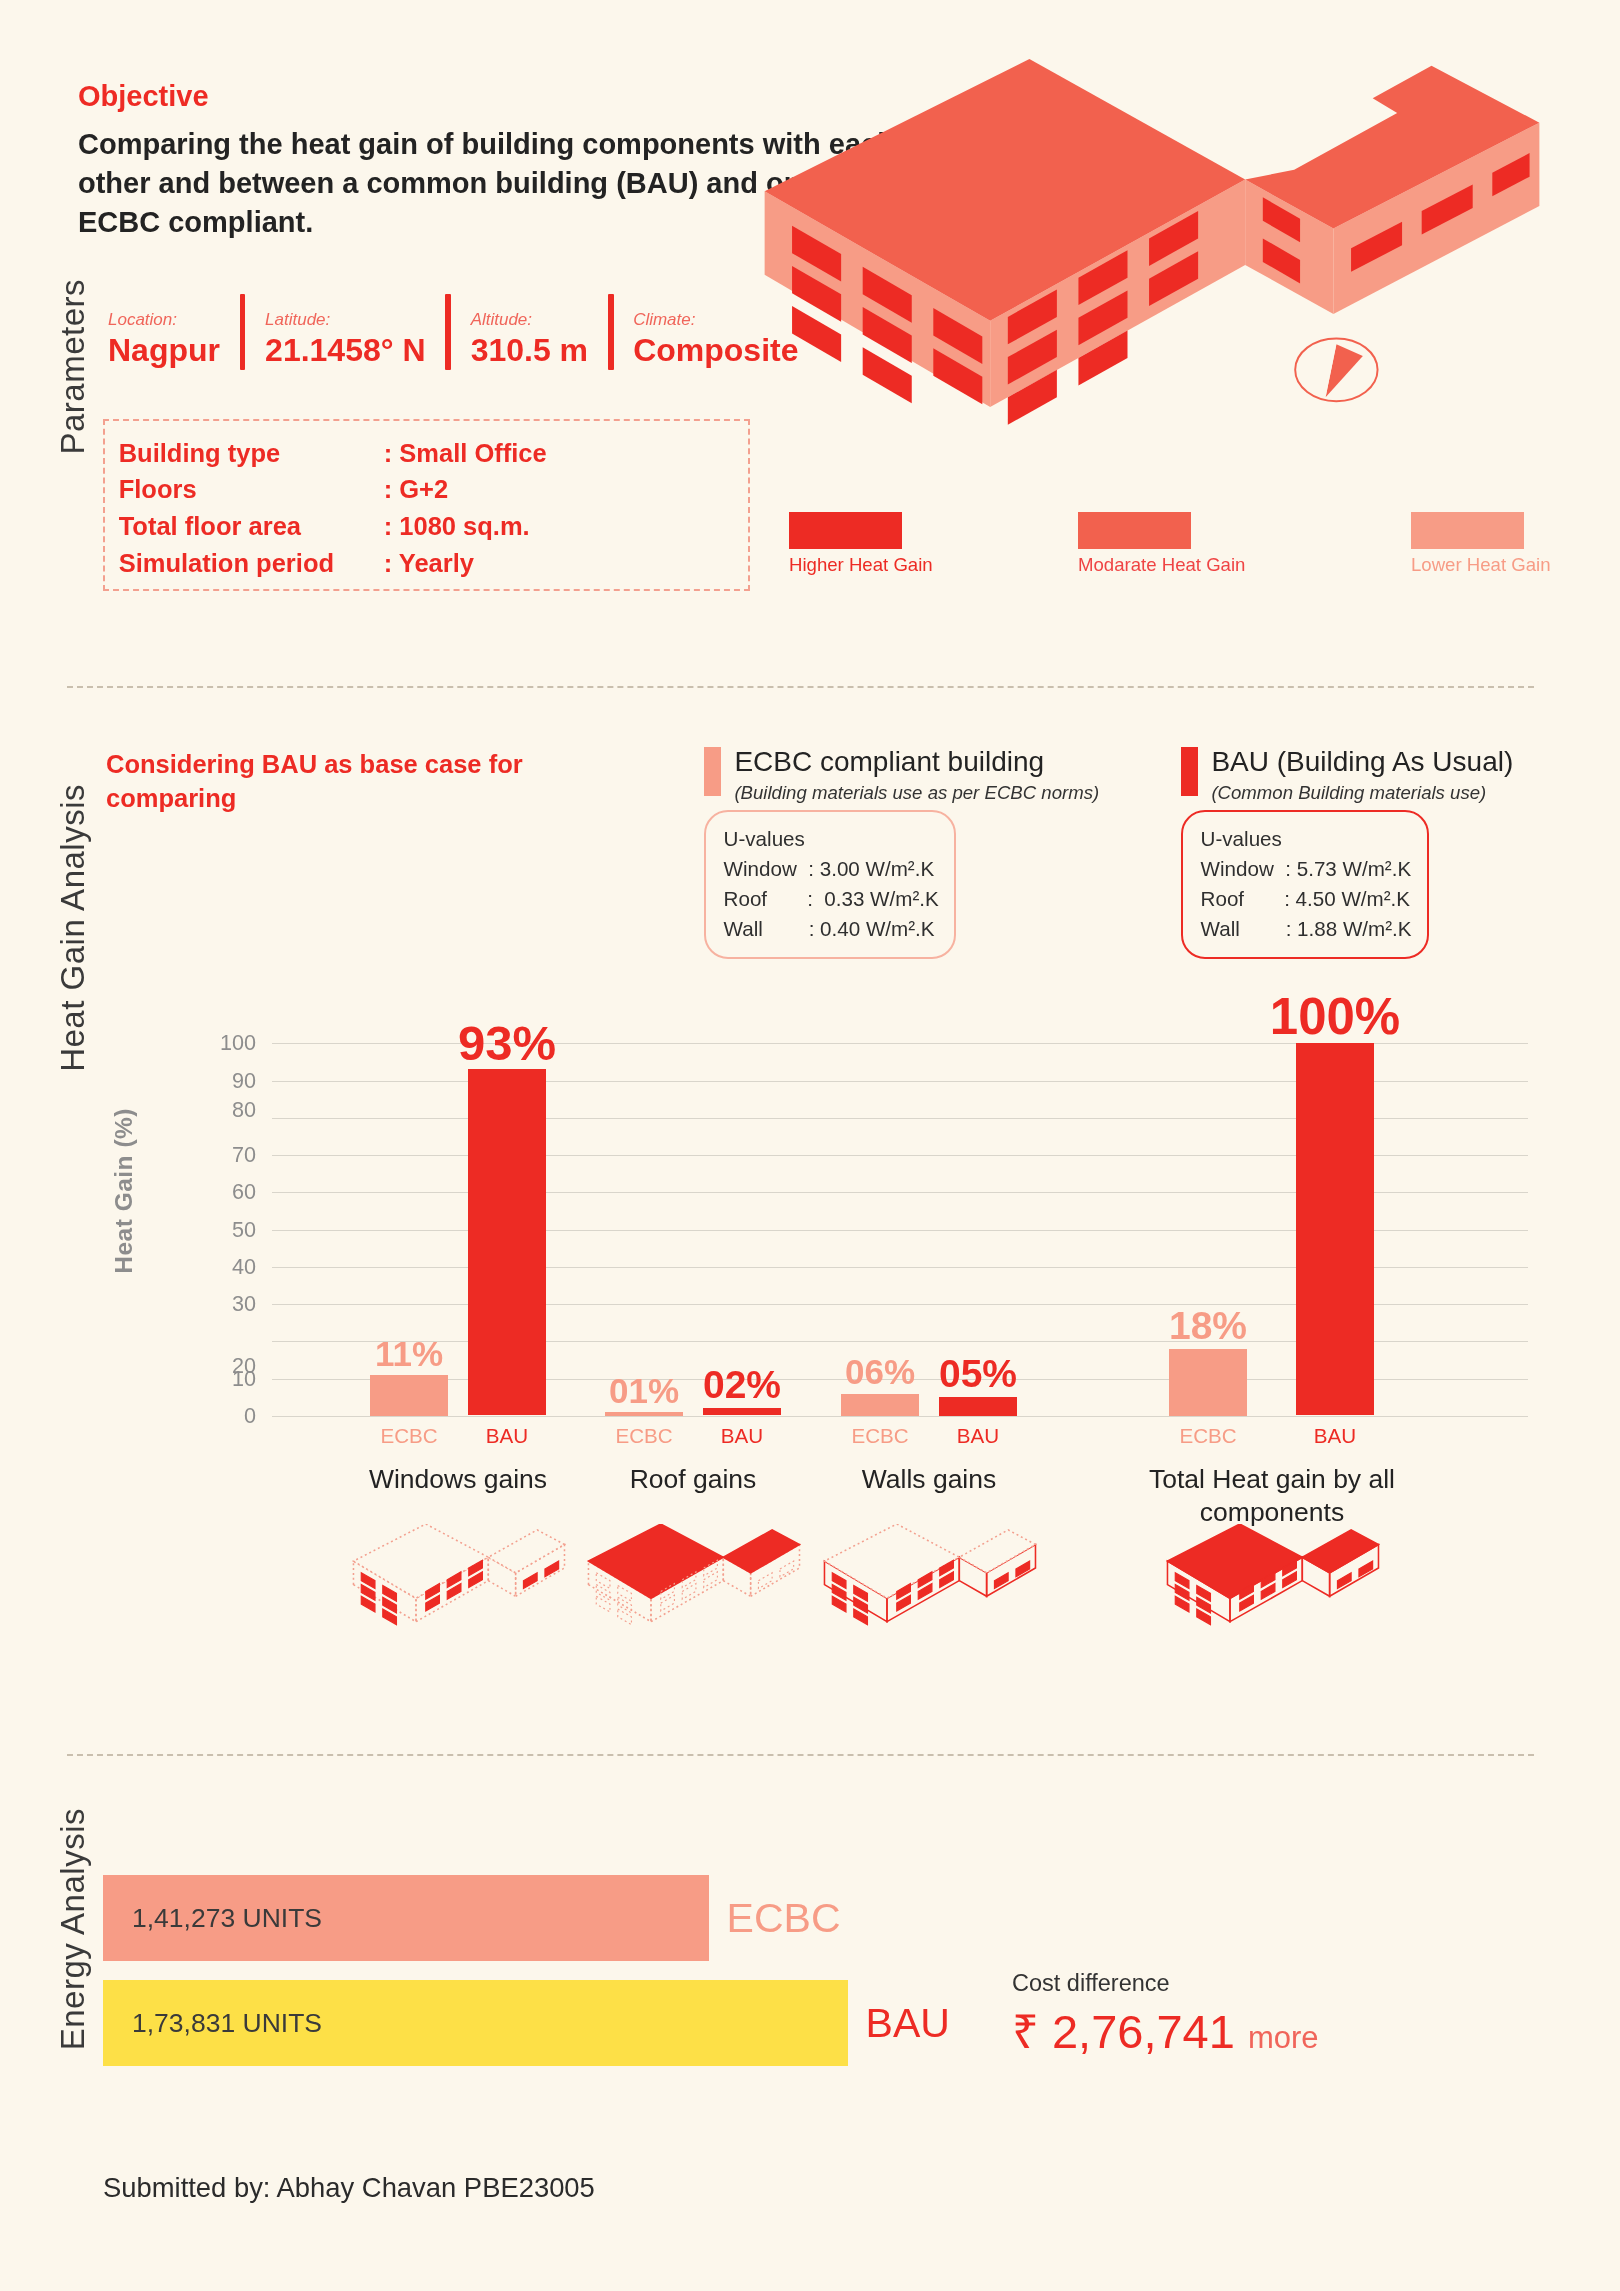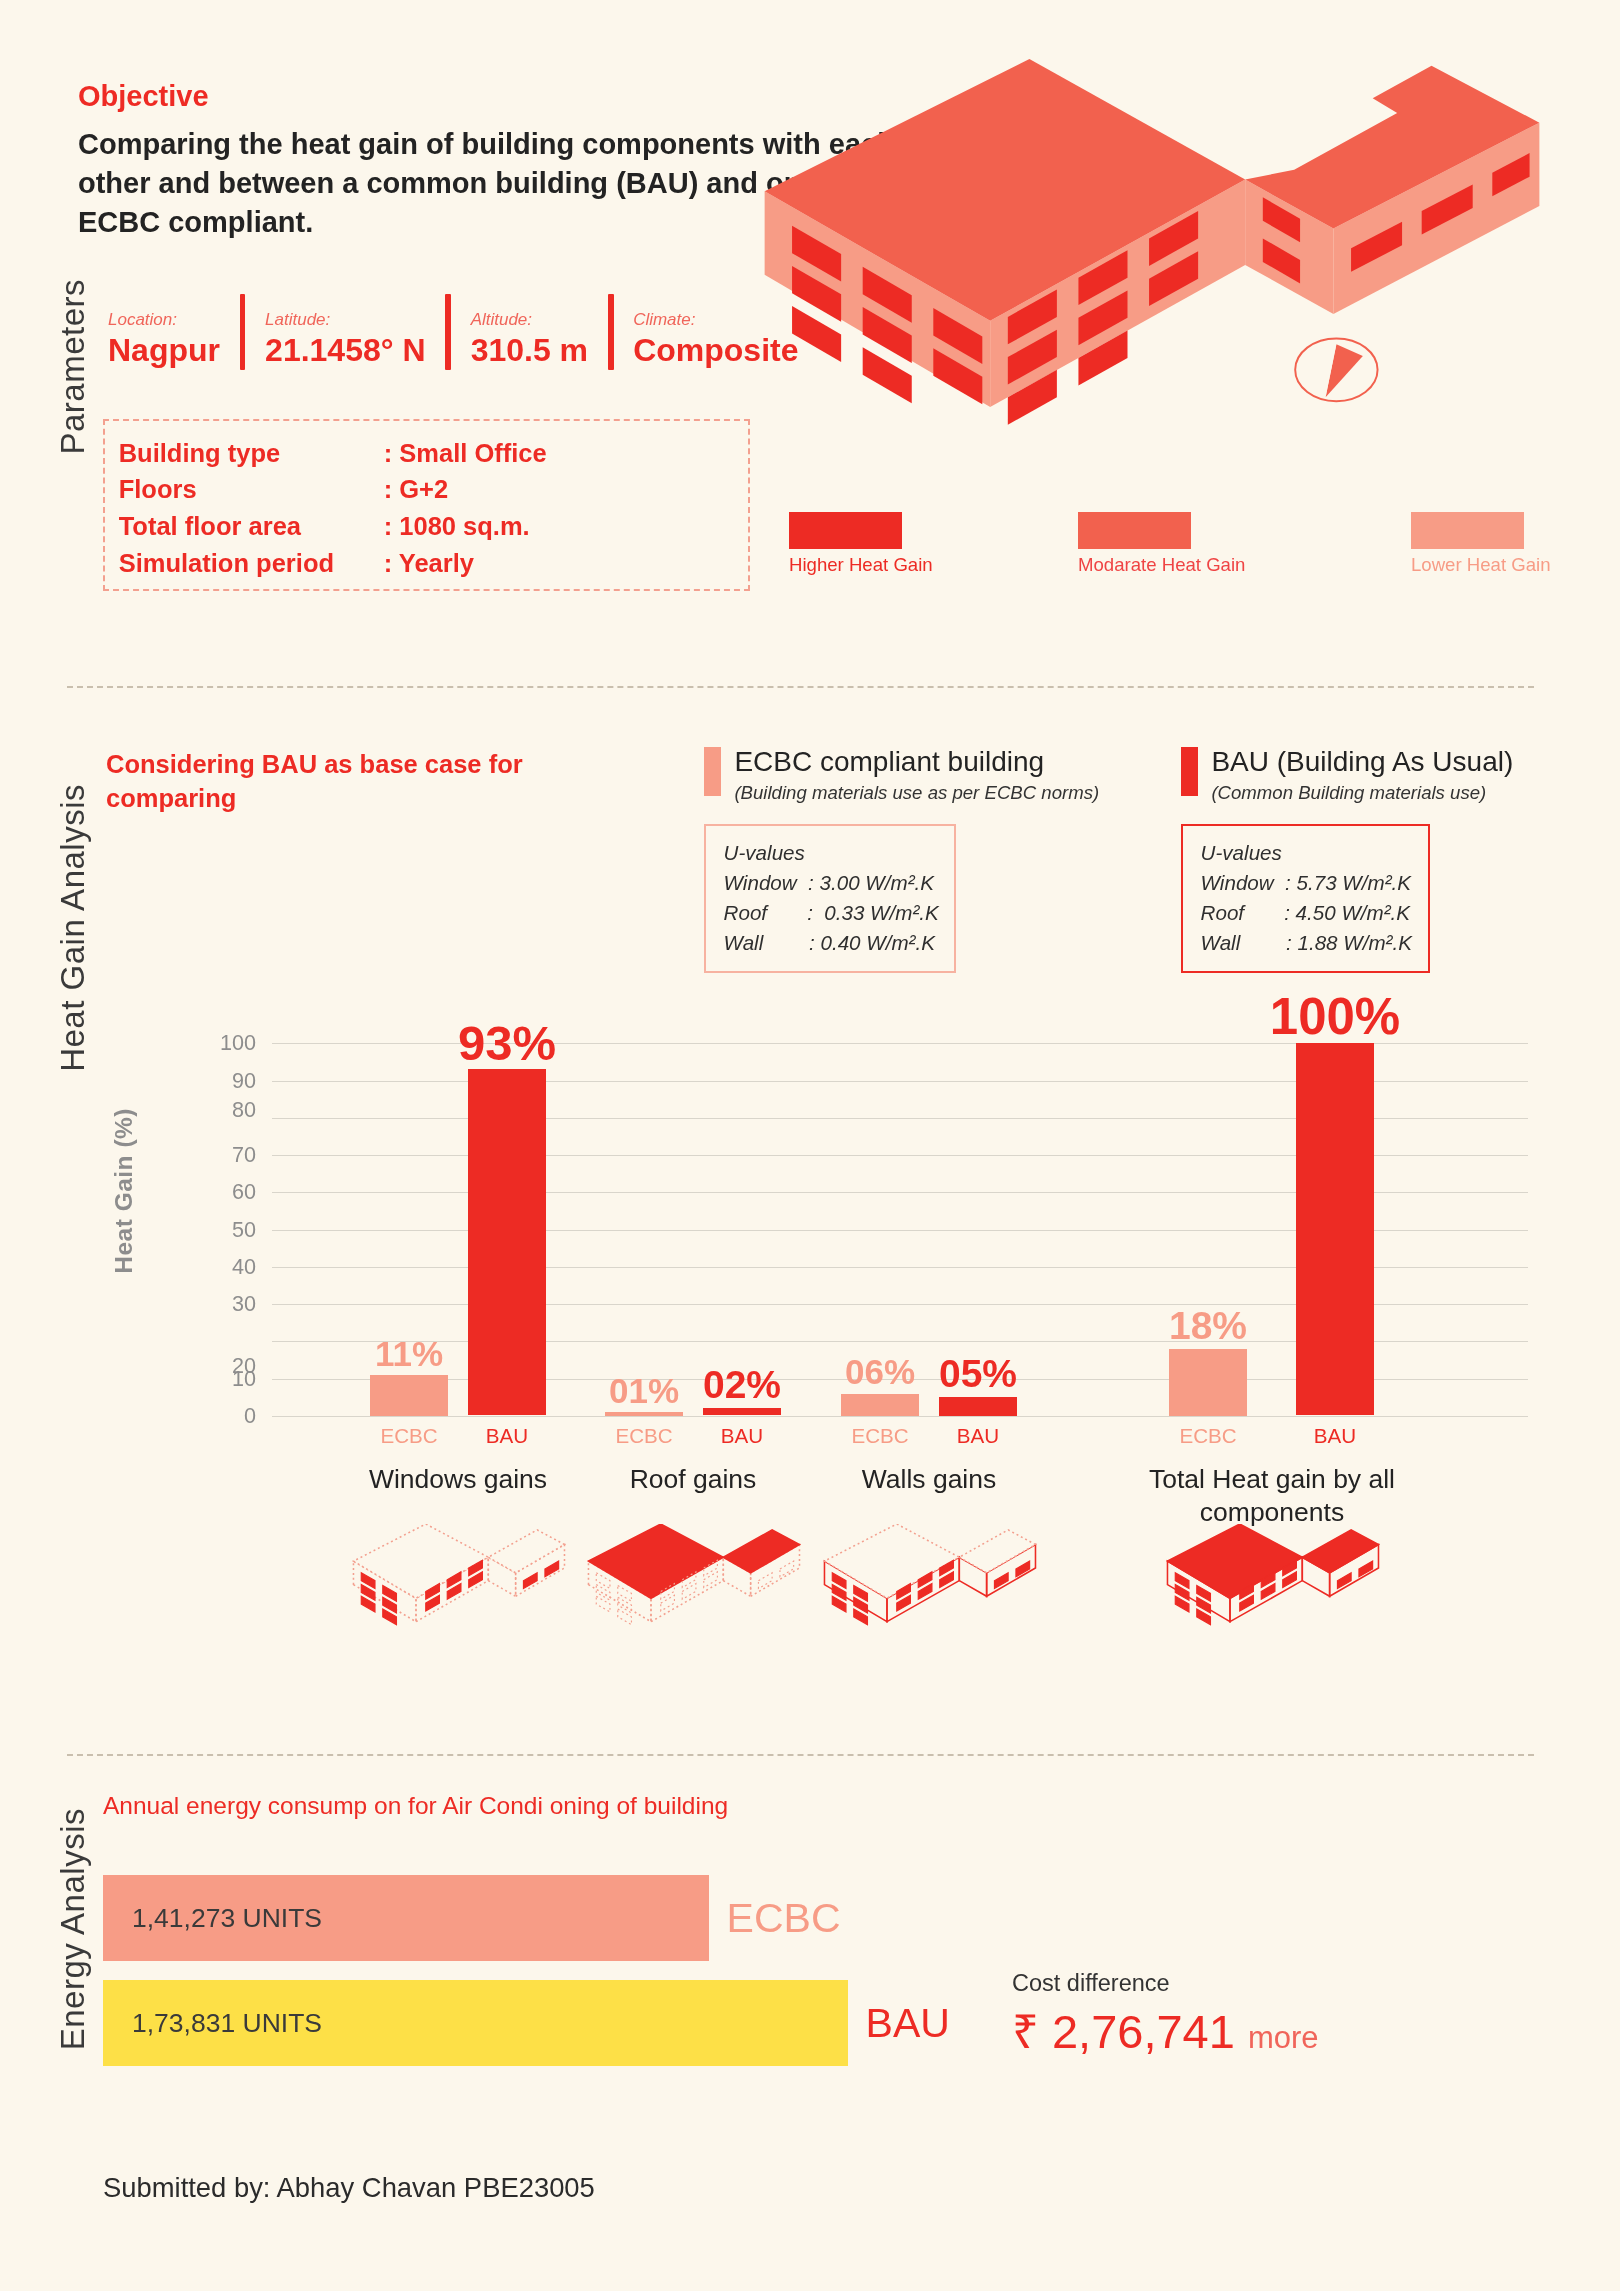--- a/index.html
+++ b/index.html
@@ -69,23 +69,23 @@
     position:absolute;left:106px;top:747px;width:451px;
     font-size:25.5px;font-weight:bold;color:#ED2B24;line-height:1.35;
   }
 
   .legend-block{position:absolute;top:747px;}
   .legend-head{display:flex;align-items:flex-start;}
   .legend-chip{width:16.7px;height:49px;margin-right:13.7px;flex:0 0 auto;}
   .legend-title{font-size:28px;color:#232323;line-height:1.05;}
   .legend-sub{font-size:18.6px;font-style:italic;color:#333;margin-top:5.9px;}
   .uvbox{
-    margin-top:20px;box-sizing:border-box;
+    margin-top:6px;box-sizing:border-box;
     padding:11.8px 15.7px 13.7px 17.6px;width:auto;display:inline-block;
-    font-style:italic;font-size:20.6px;color:#2f2f2f;line-height:1.45;
+    font-size:20.6px;color:#2f2f2f;line-height:1.45;border-radius:24px;
   }
   .uvbox .uvrow{white-space:pre;}
 
   
   #chart{position:absolute;left:174px;top:1014px;width:1372px;height:446px;}
   .gridline{position:absolute;left:98px;right:17.6px;height:1px;background:#d9d5cb;}
   .ytick{position:absolute;left:0;width:82px;text-align:right;font-size:21.6px;color:#8d8d8d;transform:translateY(-50%);}
   #yaxis-title{
     position:absolute;left:110px;top:1108px;
     writing-mode:vertical-rl;transform:rotate(180deg);
@@ -401,21 +401,20 @@
             <polygon points="126,57 140,49 140,57 126,65"></polygon>
             <polygon points="182,58 196,50 196,58 182,66"></polygon>
             <polygon points="204,46 218,38 218,46 204,54"></polygon>
           </g>
         </svg></div>
     </div>
 
   <div class="dashed-hr" style="left:67px;right:86px;top:1754px;"></div>
 
   <div class="vlabel" id="ea-vlabel">Energy Analysis</div>
-  <div id="ea-title">Annual energy consump  on for Air Condi  oning of building</div>
   <div id="ea-bars">
       <div class="ebar" style="left: 103px; top: 1875px; height: 86px;">
         <div class="fill" style="width: 606px; background: rgb(247, 156, 134);">
           <div class="units">1,41,273 UNITS</div>
         </div>
         <div class="tag" style="color: rgb(247, 156, 134);">ECBC</div>
       </div>
       <div class="ebar" style="left: 103px; top: 1980px; height: 86px;">
         <div class="fill" style="width: 745px; background: #fde047;">
           <div class="units">1,73,831 UNITS</div>

